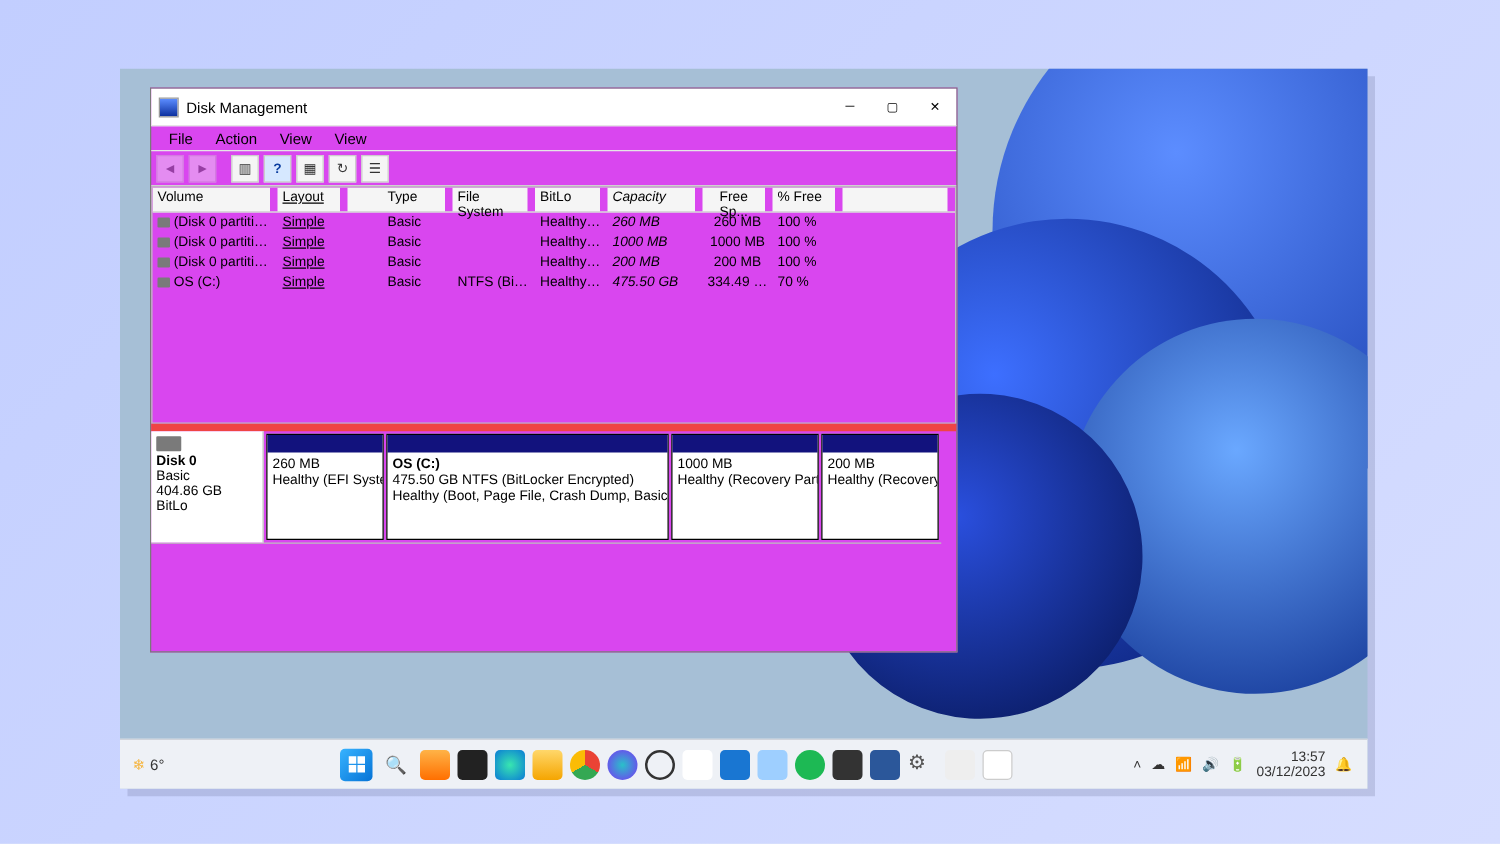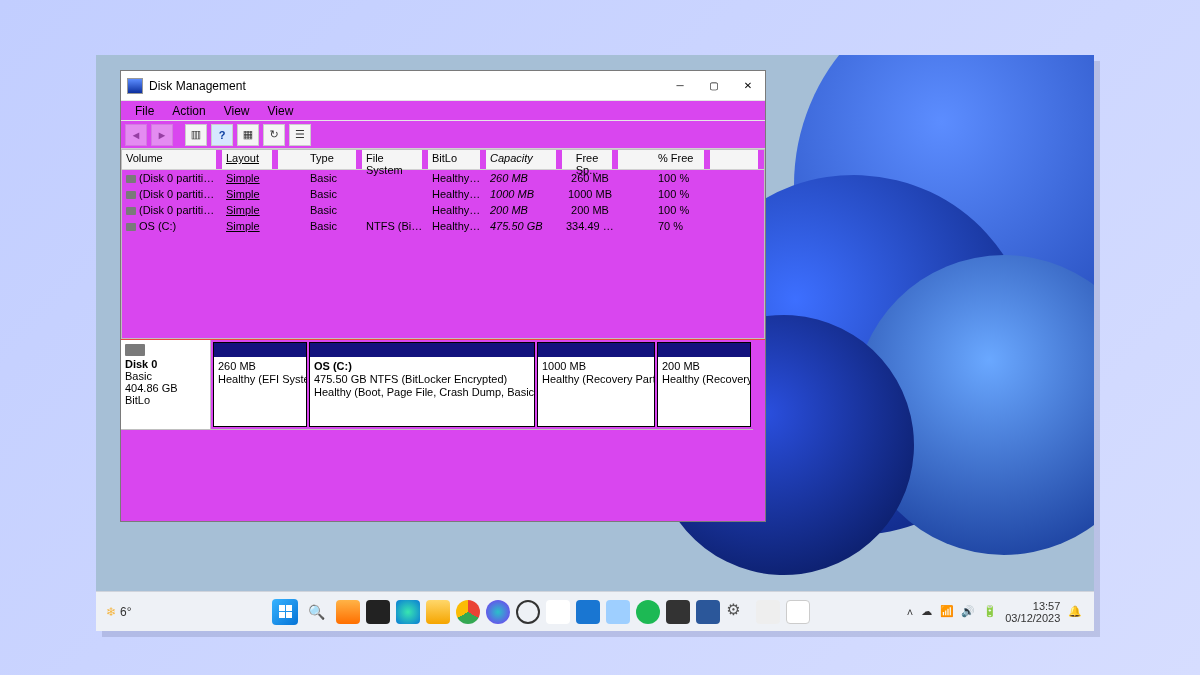--- a/index.html
+++ b/index.html
@@ -24,24 +24,24 @@
   .toolbar { height:28px; display:flex; align-items:center; padding-left:4px; gap:4px; border-bottom:1px solid #d0d0d0; }
   .tbtn { width:22px; height:22px; border:1px solid #ccc; background:#f5f5f5; display:flex; align-items:center; justify-content:center; font-size:11px; color:#333; }
   .tbtn.disabled { opacity:.4; }
   .tbtn.blue { background:#d6e8ff; color:#0a3ea0; font-weight:bold; }
   
   .vol-list { height:190px; border:1px solid #bfbfbf; margin:0; overflow:hidden; }
   .vol-head { display:flex; background:#f5f5f5; border-bottom:1px solid #d0d0d0; height:20px; }
   .vh { border-right:6px solid #d946ef; padding:2px 4px; font-size:11px; }
   .vrow { display:flex; height:16px; line-height:14px; }
   .vc { padding:1px 4px; font-size:11px; overflow:hidden; white-space:nowrap; text-overflow:ellipsis; }
-  .c-vol{width:100px;} .c-lay{width:56px;text-decoration:underline;} .c-typ{width:56px;margin-left:28px;} .c-fs{width:66px;} .c-st{width:58px;} .c-cap{width:76px;font-style:italic;} .c-fr{width:56px;text-align:center;} .c-pf{width:56px;margin-left:36px;} .c-end{flex:1;}
+  .c-vol{width:100px;} .c-lay{width:56px;text-decoration:underline;} .c-typ{width:56px;margin-left:28px;} .c-fs{width:66px;} .c-st{width:58px;} .c-cap{width:76px;font-style:italic;} .c-fr{width:56px;text-align:center;} .c-pf{width:56px;} .c-end{flex:1;}
   .drive-icon { display:inline-block; width:10px; height:8px; background:#7a7a7a; margin-right:3px; vertical-align:middle; border-radius:1px; }
   
-  .gview { flex:1; border-top:1px solid #ef4444; display:flex; }
+  .gview { flex:1; border-top:6px solid #ef4444; display:flex; }
   .diskrow { display:flex; height:90px; border-bottom:1px solid #bfbfbf; }
   .diskinfo { width:90px; border-right:1px solid #bfbfbf; padding:4px; background:#fff; position:relative; }
   .diskinfo .dicon { width:20px; height:12px; background:#7a7a7a; border-radius:1px; margin-bottom:2px; }
   .partitions { flex:1; display:flex; padding:2px; gap:2px; }
   .part { border:1px solid #000; display:flex; flex-direction:column; background:#fff; }
   .part .pbar { height:14px; background:#12127d; }
   .part .pbody { flex:1; padding:3px 4px; font-size:11px; line-height:13px; overflow:hidden; white-space:nowrap; }
   .legend { height:22px; display:flex; align-items:center; gap:14px; padding-left:10px; border-top:1px solid #bfbfbf; font-size:11px; }
   .lg-sw { width:10px; height:10px; display:inline-block; margin-right:4px; vertical-align:middle; }
   

